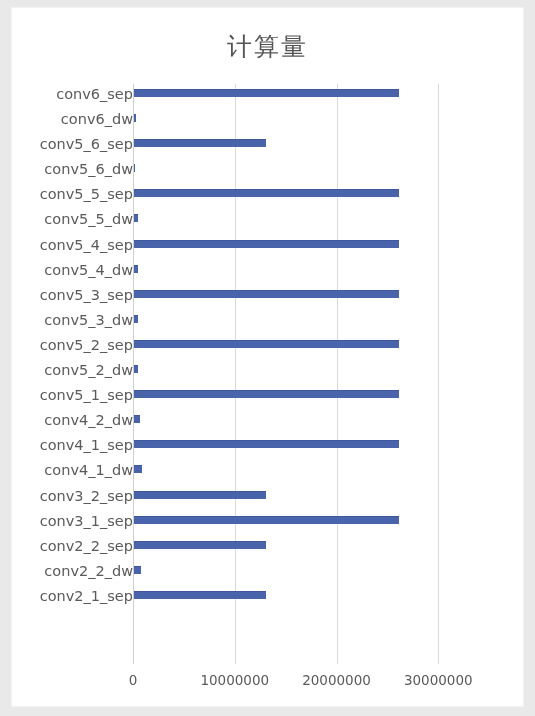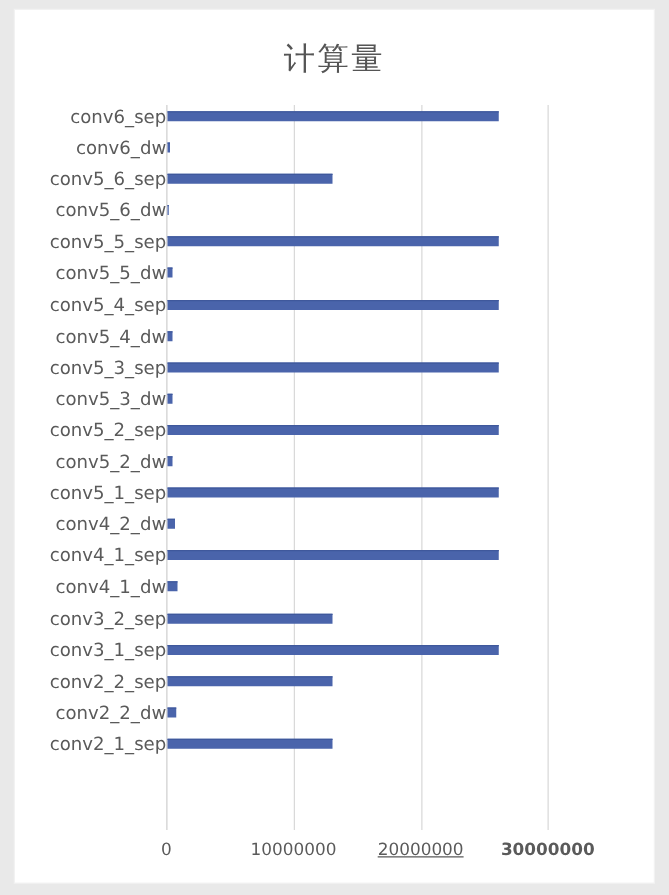--- a/index.html
+++ b/index.html
@@ -210,19 +210,19 @@
           </div>
           <div class="row">
             <div class="row-label">conv2_1_sep</div>
             <div class="bar" title="conv2_1_sep: 13000000" style="width: 132.294px; background: rgb(74, 100, 171);"></div>
           </div>
         </div>
 
       <div id="xaxis-labels">
           <div class="xtick" style="left: 121px;">0</div>
           <div class="xtick" style="left: 222.765px;">10000000</div>
-          <div class="xtick" style="left: 324.529px; text-decoration: underline;">20000000</div>
-          <div class="xtick" style="left: 426.294px; font-weight: bold;">30000000</div>
+          <div class="xtick" style="left: 324.529px;">20000000</div>
+          <div class="xtick" style="left: 426.294px;">30000000</div>
         </div>
 
     </div>
   </div>
 </div>
 
 </body></html>

